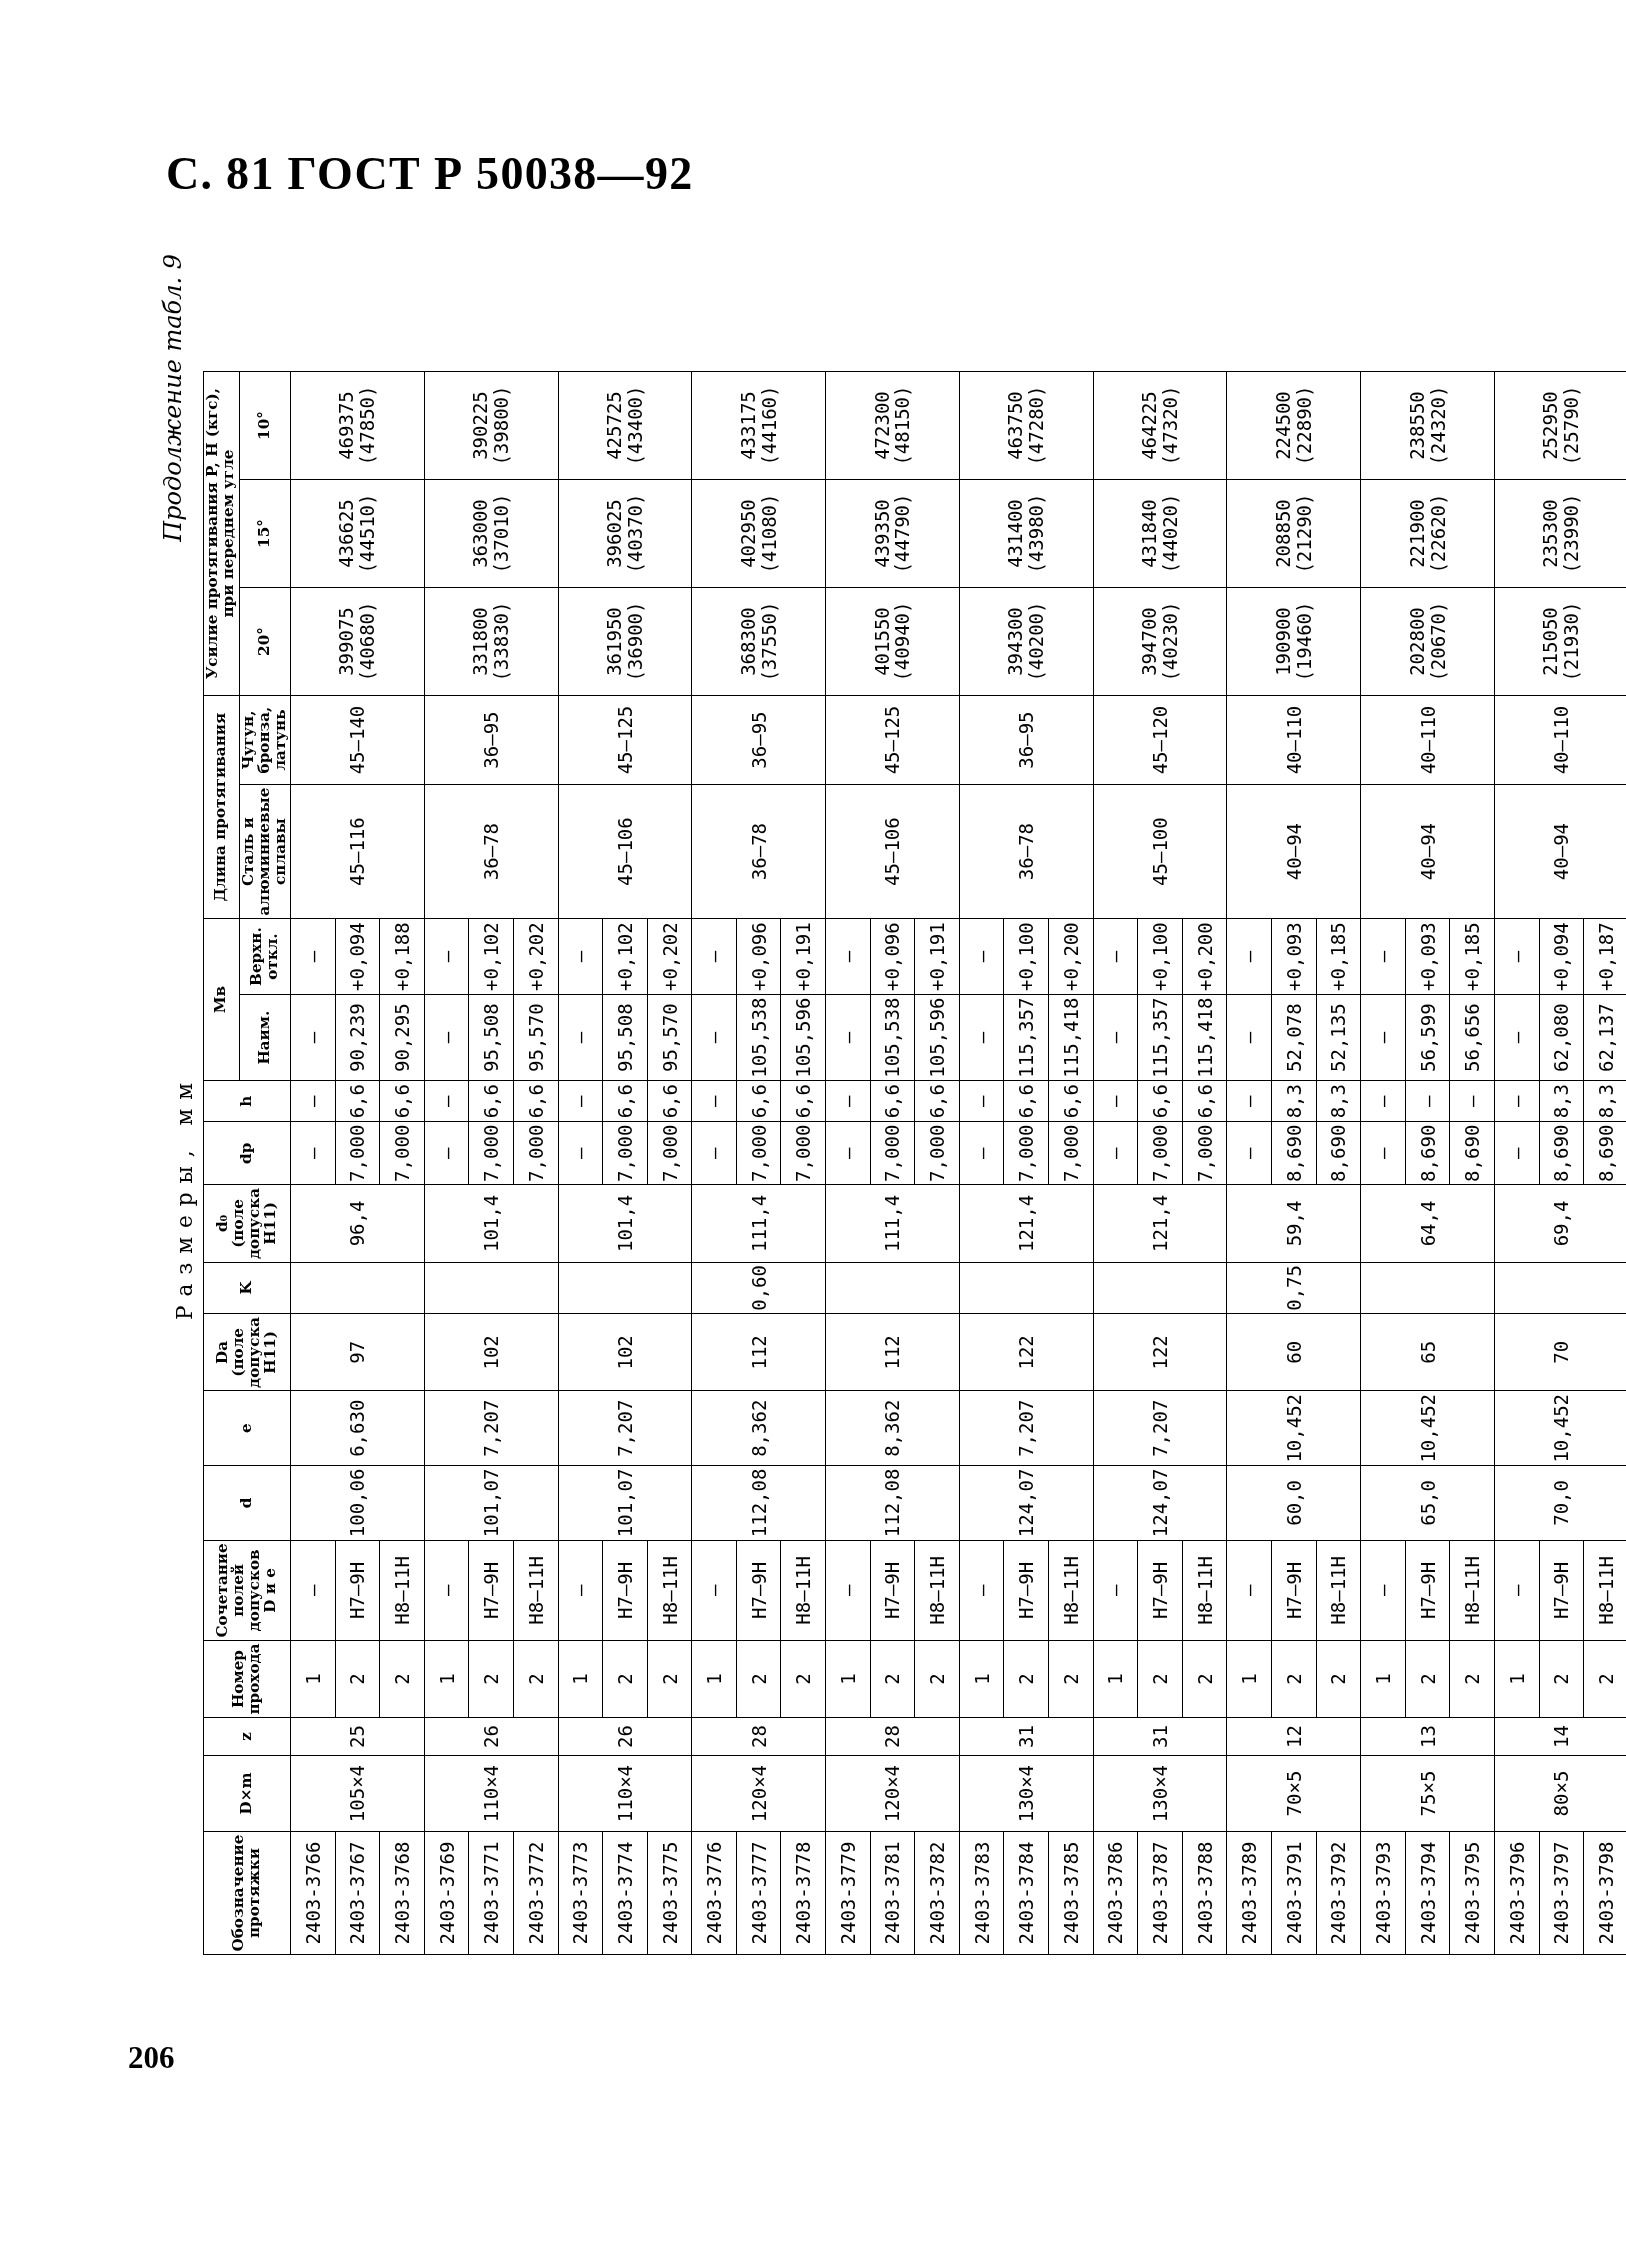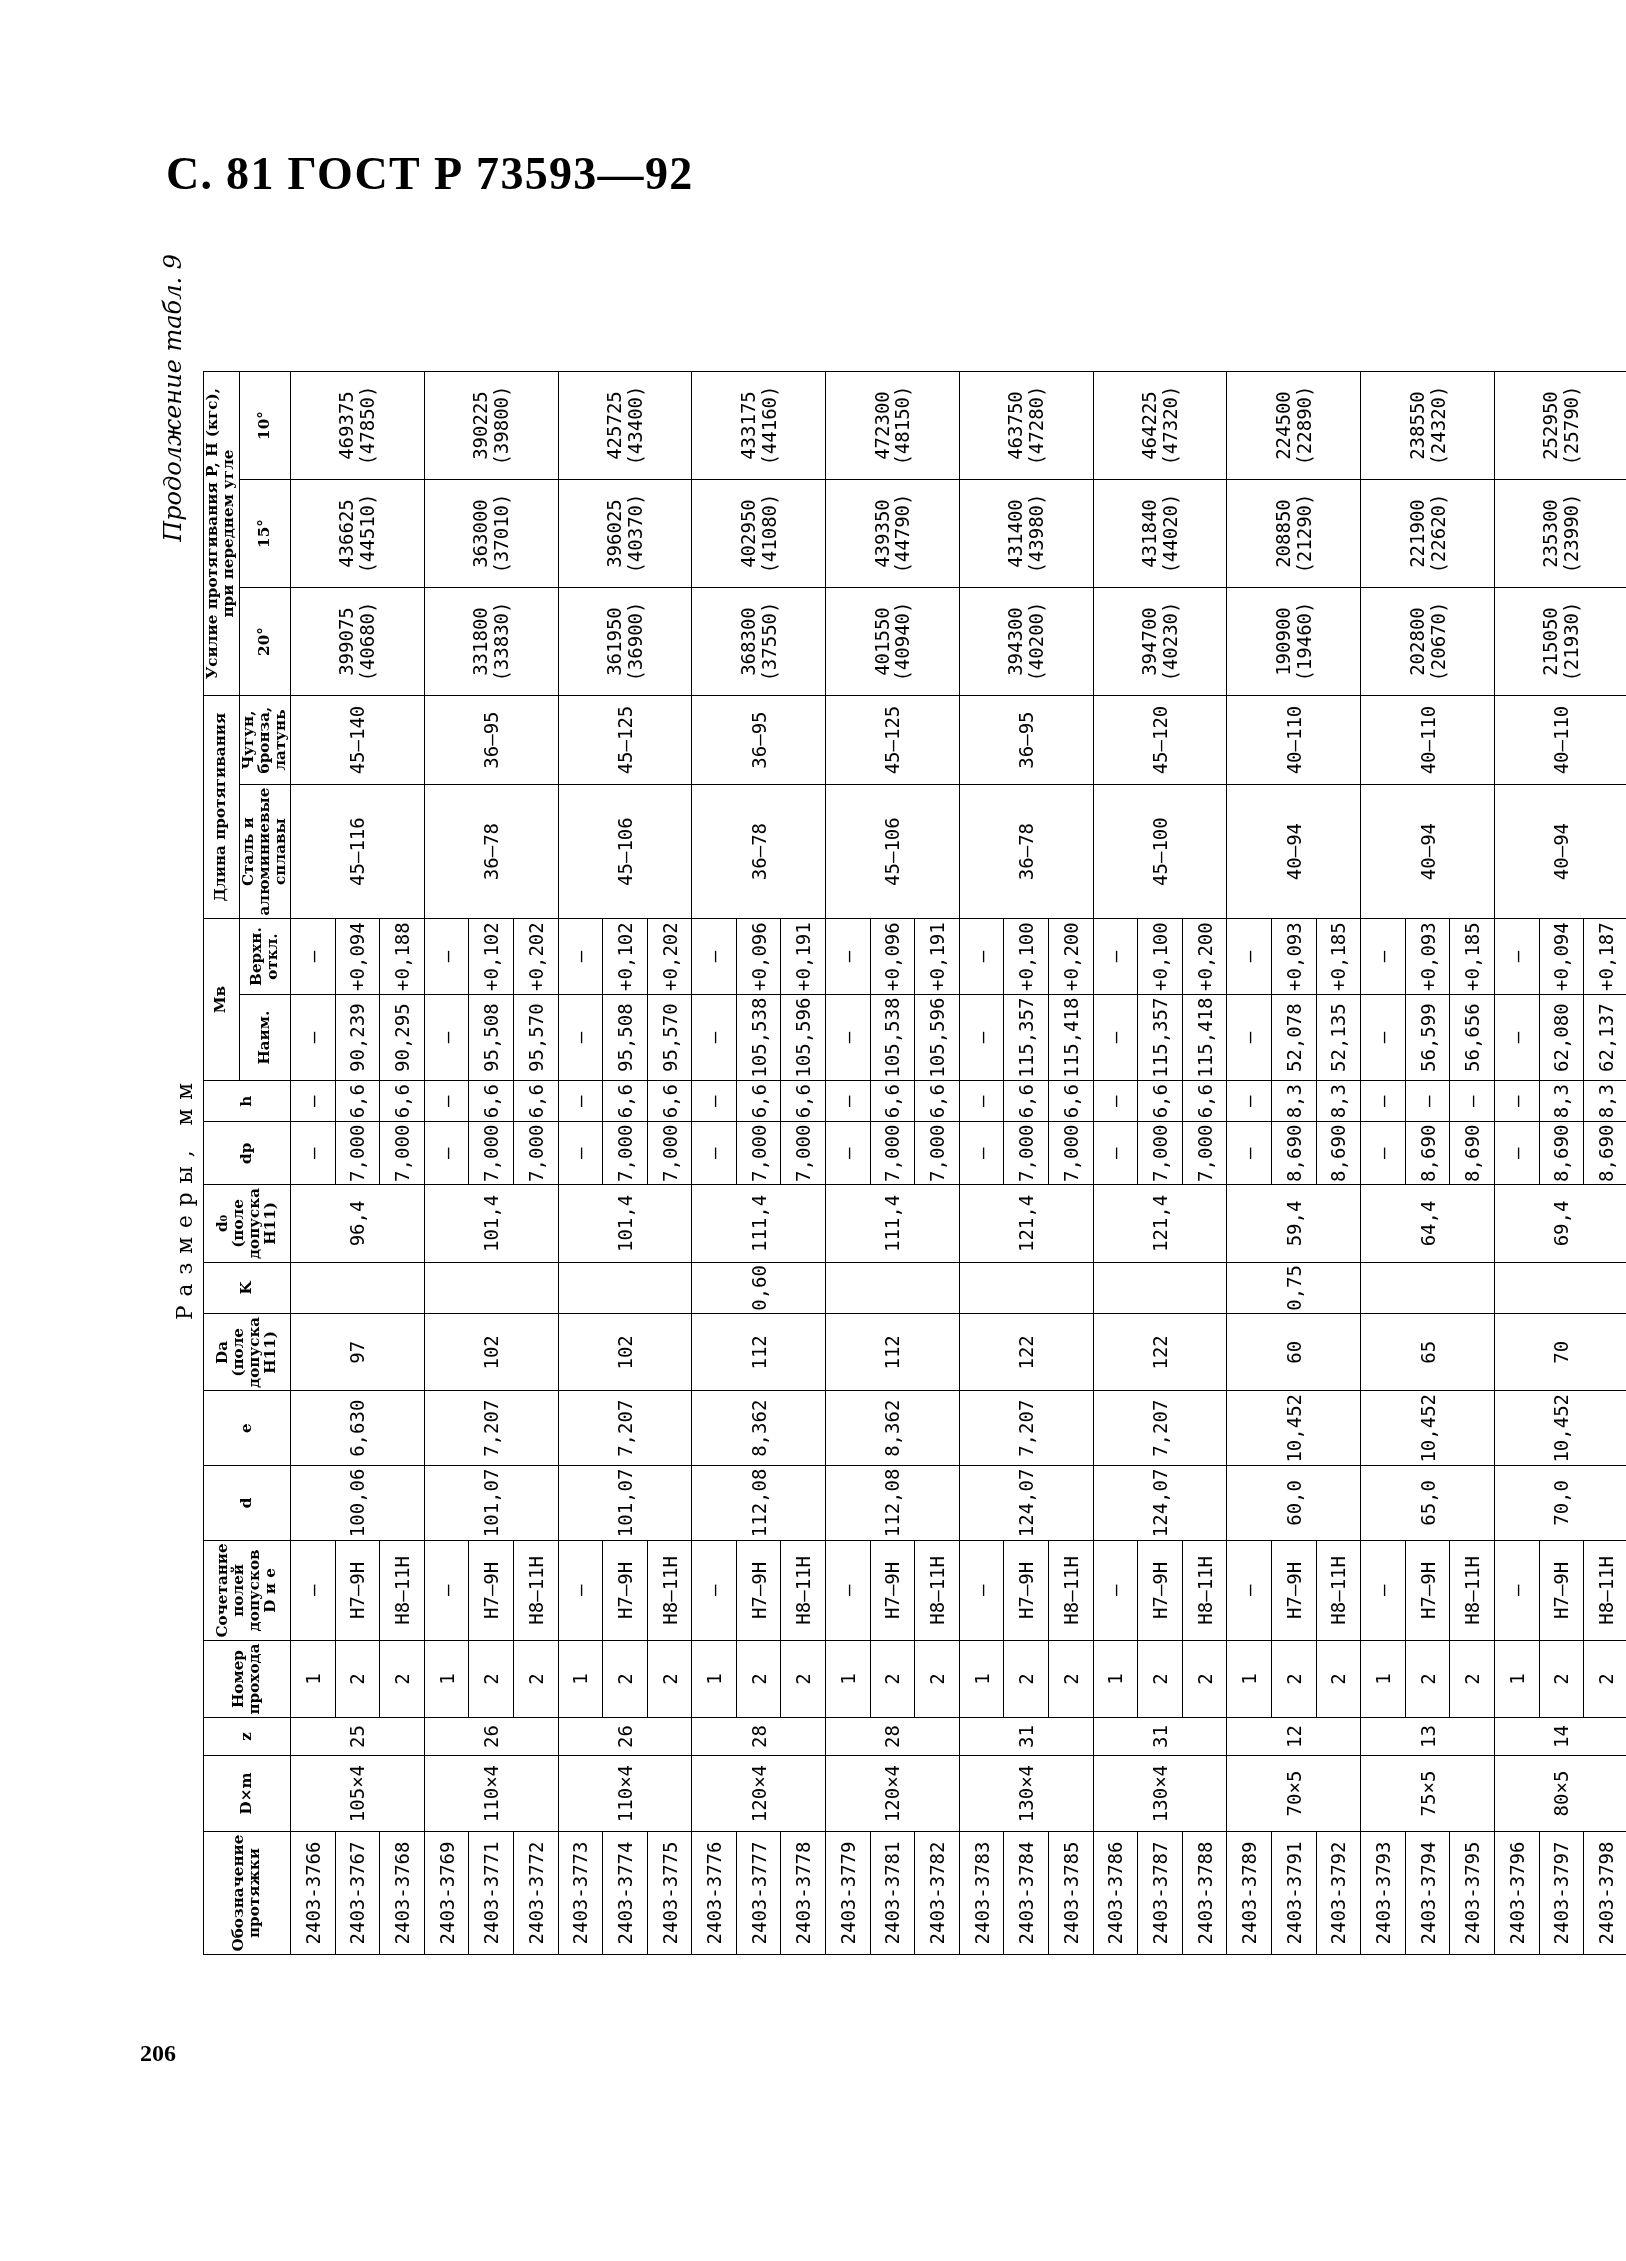--- a/index.html
+++ b/index.html
@@ -1,32 +1,32 @@
 <!DOCTYPE html>
 <html style="font-size:10.2px"><head>
 <meta charset="utf-8">
 <style>
   html,body{margin:0;padding:0;background:#fff;}
   body{width:1627px;height:2261px;position:relative;overflow:hidden;font-family:"DejaVu Serif",serif;color:#000;}
   .page-title{position:absolute;left:166px;top:147px;font-family:"Liberation Serif",serif;font-weight:bold;font-size:46px;letter-spacing:1.3px;}
-  .page-number{position:absolute;left:140px;top:2040px;font-family:"Liberation Serif",serif;font-weight:bold;font-size:24px;}
+  .page-number{position:absolute;left:128px;top:2040px;font-family:"Liberation Serif",serif;font-weight:bold;font-size:31px;}
   
   .rot{position:absolute;left:159px;top:1955px;width:1701px;height:1352px;transform-origin:0 0;transform:rotate(-90deg);}
   .caption{position:absolute;right:0;top:0;font-style:italic;font-size:24px;}
   .dims-label{position:absolute;left:635px;top:12.7px;font-size:21.6px;letter-spacing:9px;}
   table{position:absolute;left:0;top:44px;border-collapse:collapse;font-size:19px;}
   td,th{border:1.3px solid #000;text-align:center;vertical-align:middle;padding:1.3px 2.5px;font-weight:normal;}
   th{font-family:"DejaVu Serif",serif;font-size:15.2px;font-weight:bold;line-height:1.05;}
   td{font-family:"DejaVu Sans Mono",monospace;height:41px;}
   .force{font-family:"DejaVu Sans Mono",monospace;font-size:19px;line-height:1.1;}
 </style>
 </head>
 <body>
 
-<div class="page-title">С. 81 ГОСТ Р 73593—92</div>
+<div class="page-title">С. 81 ГОСТ Р 50038—92</div>
 <div class="page-number">206</div>
 
 <div class="rot">
   <div class="caption">Продолжение табл. 9</div>
   <div class="dims-label">Размеры, мм</div>
   <table>
     <thead>
       <tr>
         <th rowspan="2" style="width:108px">Обозначение протяжки</th>
         <th rowspan="2" style="width:70px">D×m</th>

